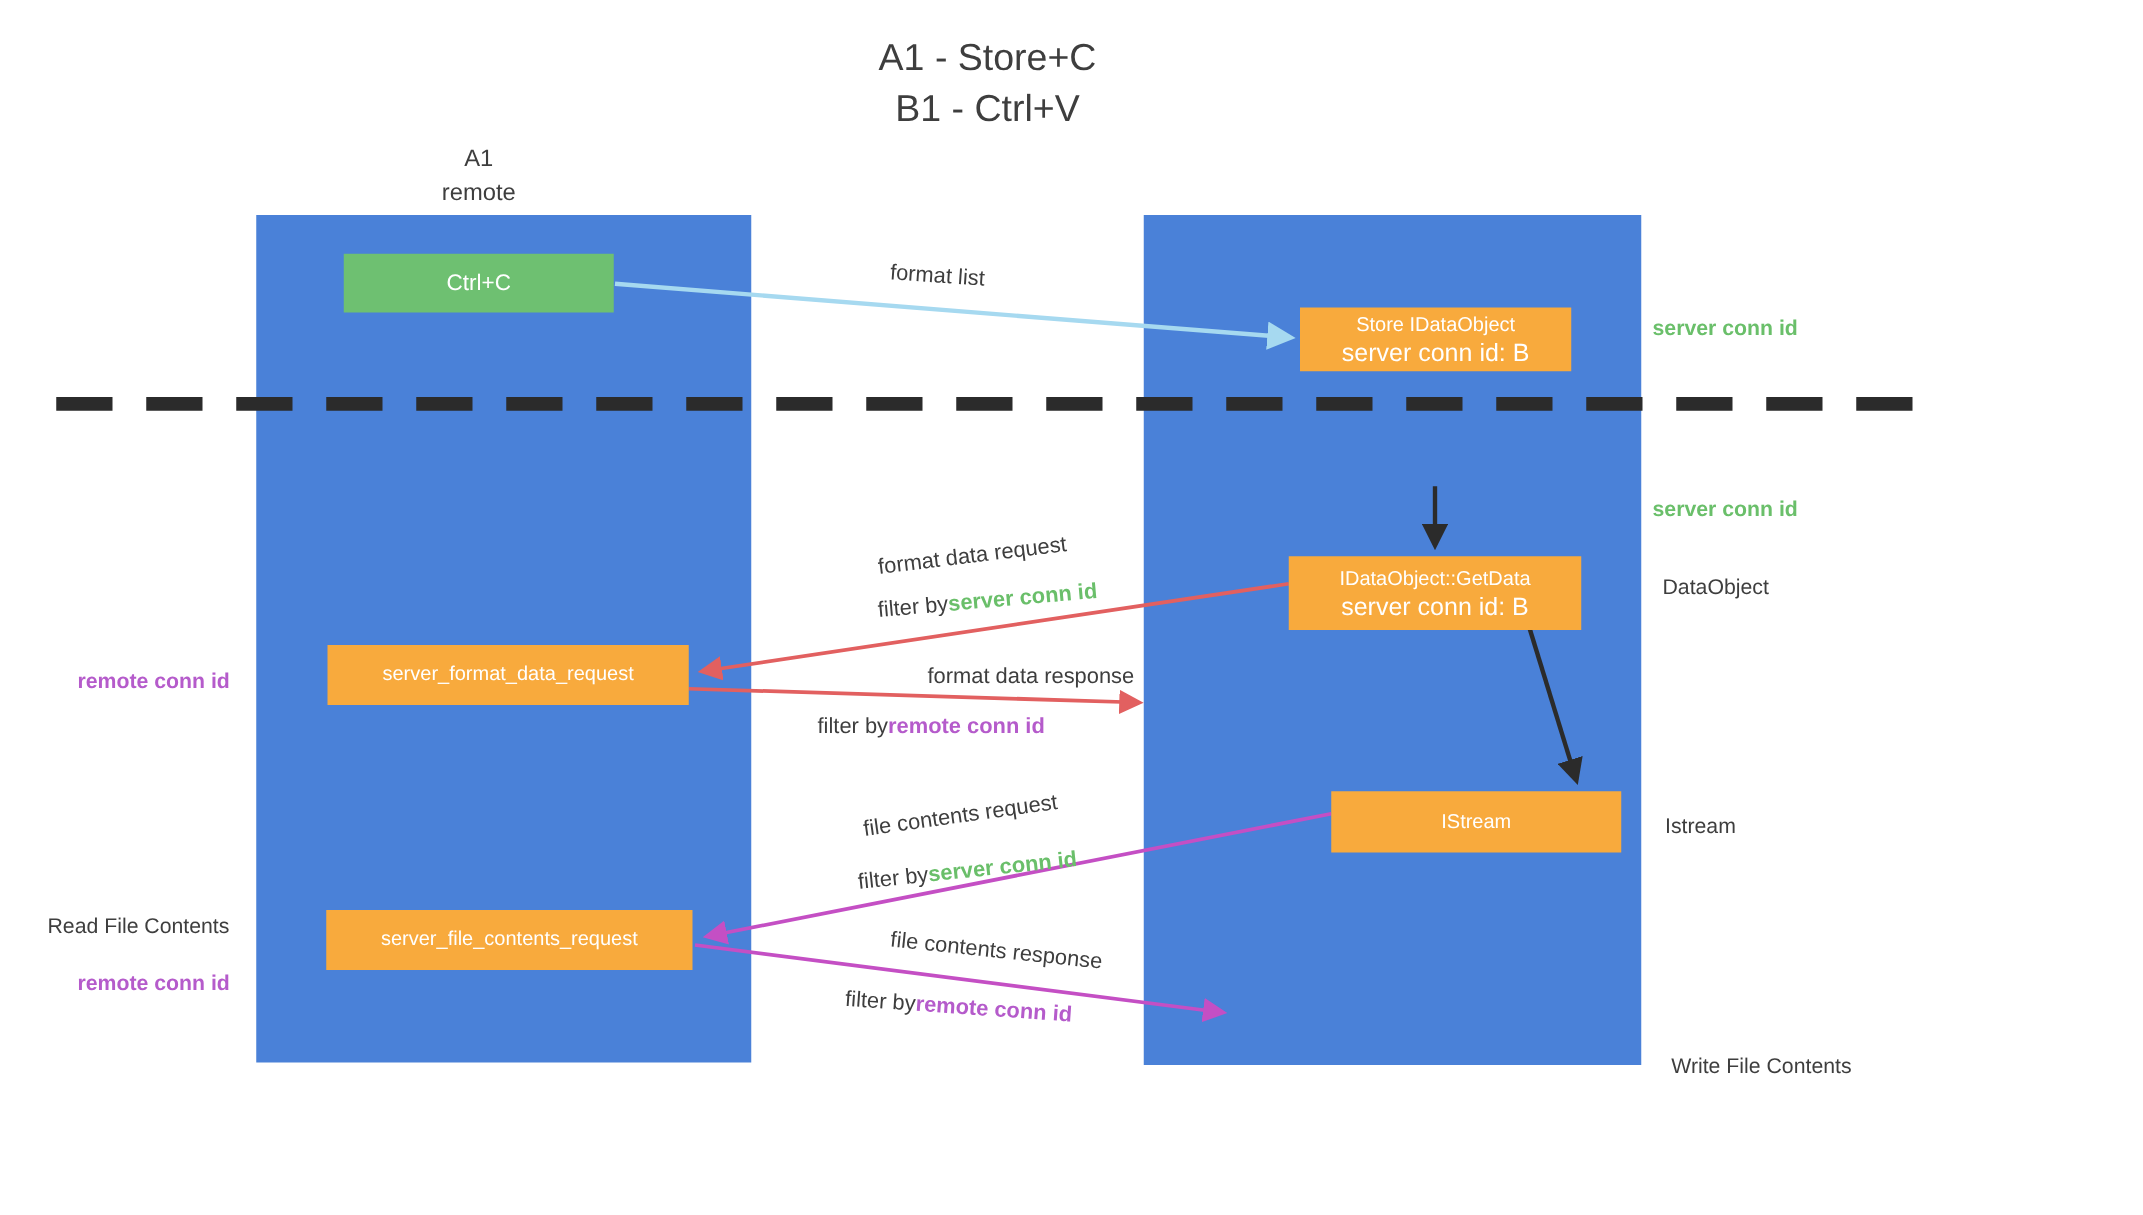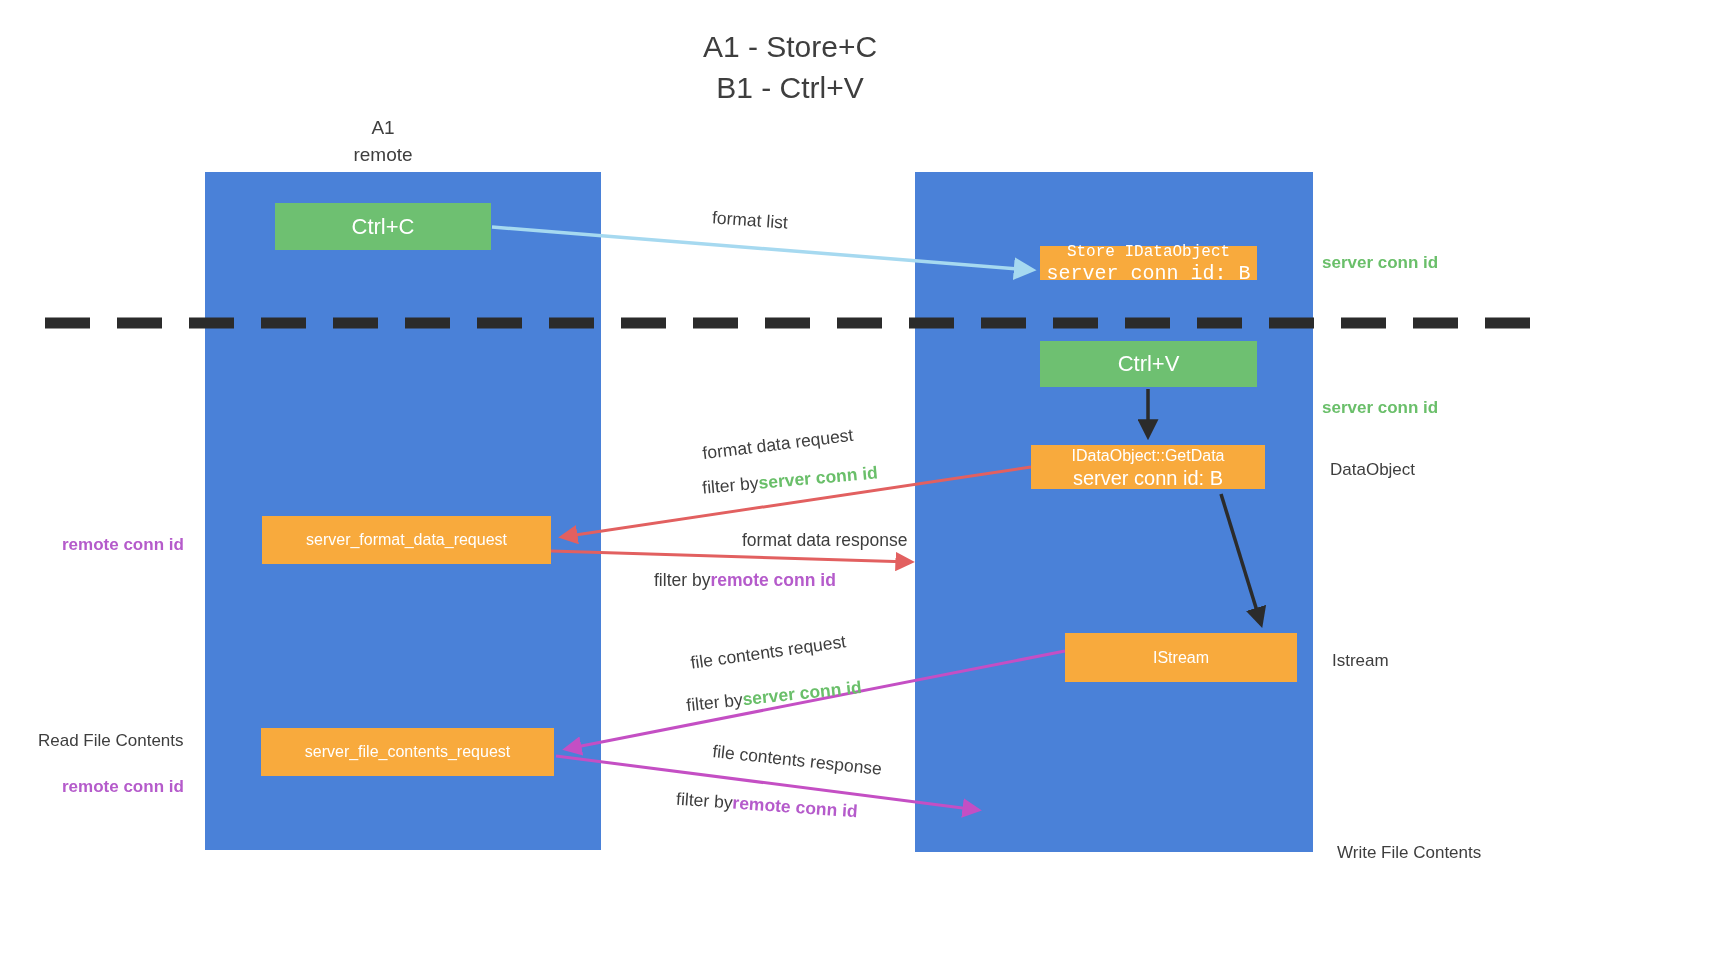--- a/index.html
+++ b/index.html
@@ -24,21 +24,21 @@
          line-height:27px;color:var(--text-dark);z-index:3;}
   .lane-header.left{left:283px;top:114px;}
   .lane-header.right{left:1020px;top:114px;}
 
   .lane{position:absolute;top:172px;background:var(--lane-blue);z-index:1;}
   .lane.left{left:205px;width:396px;height:678px;}
   .lane.right{left:915px;width:398px;height:680px;}
 
   .node{position:absolute;display:flex;flex-direction:column;align-items:center;
         justify-content:center;color:#ffffff;z-index:3;text-align:center;}
-  .node.green{background:var(--green);font-size:22px;}
+  .node.green{background:var(--green);font-size:18px;}
   .node.orange{background:var(--orange);font-size:16px;}
   .node .l2{font-size:20px;}
   .node.twoline{font-size:16px;line-height:22px;}
 
   .side-label{position:absolute;font-size:17px;color:var(--text-dark);z-index:3;white-space:nowrap;}
   .side-label.green{color:var(--text-green);font-weight:bold;}
   .side-label.purple{color:var(--text-purple);font-weight:bold;}
 
   .arrow-label{position:absolute;font-size:17.5px;color:var(--text-dark);z-index:4;white-space:nowrap;}
   .arrow-label .green-seg{color:var(--text-green);font-weight:bold;}
@@ -94,30 +94,27 @@
 
     <line x1="1065" y1="651" x2="566" y2="749" stroke="#c44fc4" stroke-width="3" marker-end="url(#mk-purple)"></line>
 
     <line x1="556" y1="756" x2="978" y2="810" stroke="#c44fc4" stroke-width="3" marker-end="url(#mk-purple)"></line>
   </svg>
 
   <div class="node green" style="left:275px;top:203px;width:216px;height:47px;">
     <span>Ctrl+C</span>
   </div>
 
-  <div class="node orange twoline" style="left:1040px;top:246px;width:217px;height:34px;font-family:Liberation Mono, monospace;">
+  <div class="node orange twoline" style="left:1040px;top:246px;width:217px;height:51px;">
     <span>Store IDataObject</span>
     <span class="l2">server conn id: B</span>
   </div>
 
-  <div class="node green" style="left:1040px;top:341px;width:217px;height:46px;">
-    <span>Ctrl+V</span>
-  </div>
 
-  <div class="node orange twoline" style="left:1031px;top:445px;width:234px;height:44px;">
+  <div class="node orange twoline" style="left:1031px;top:445px;width:234px;height:59px;">
     <span>IDataObject::GetData</span>
     <span class="l2">server conn id: B</span>
   </div>
 
   <div class="node orange" style="left:262px;top:516px;width:289px;height:48px;">
     <span>server_format_data_request</span>
   </div>
 
 
   <div class="node orange" style="left:1065px;top:633px;width:232px;height:49px;">

